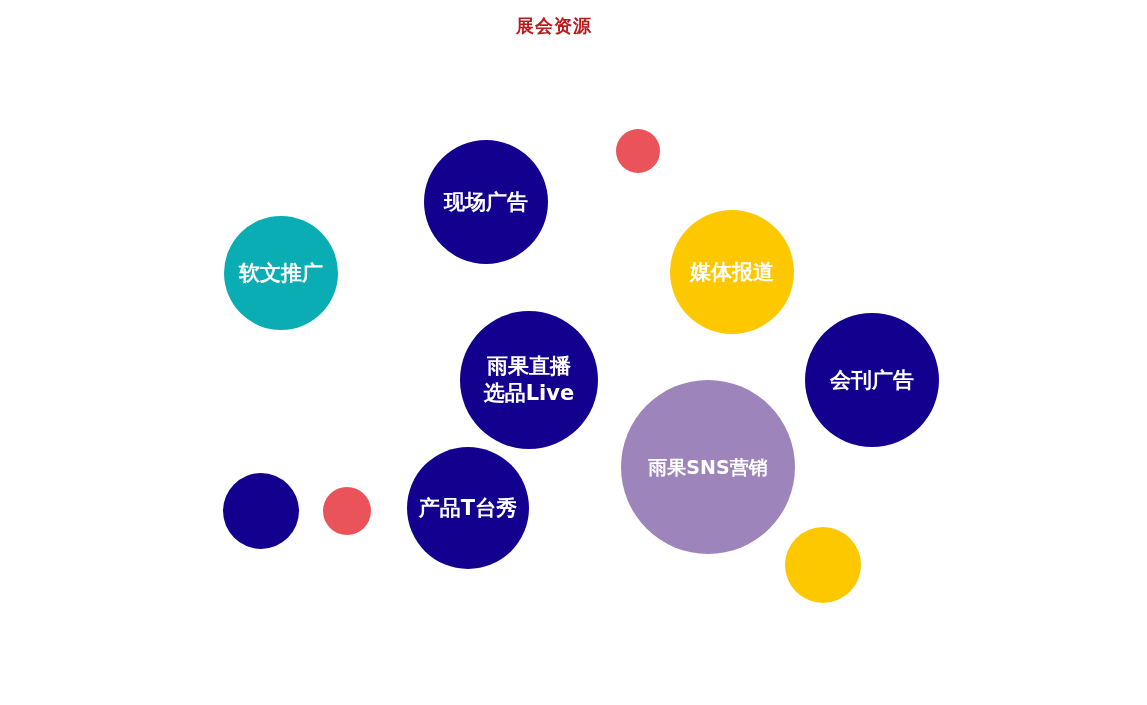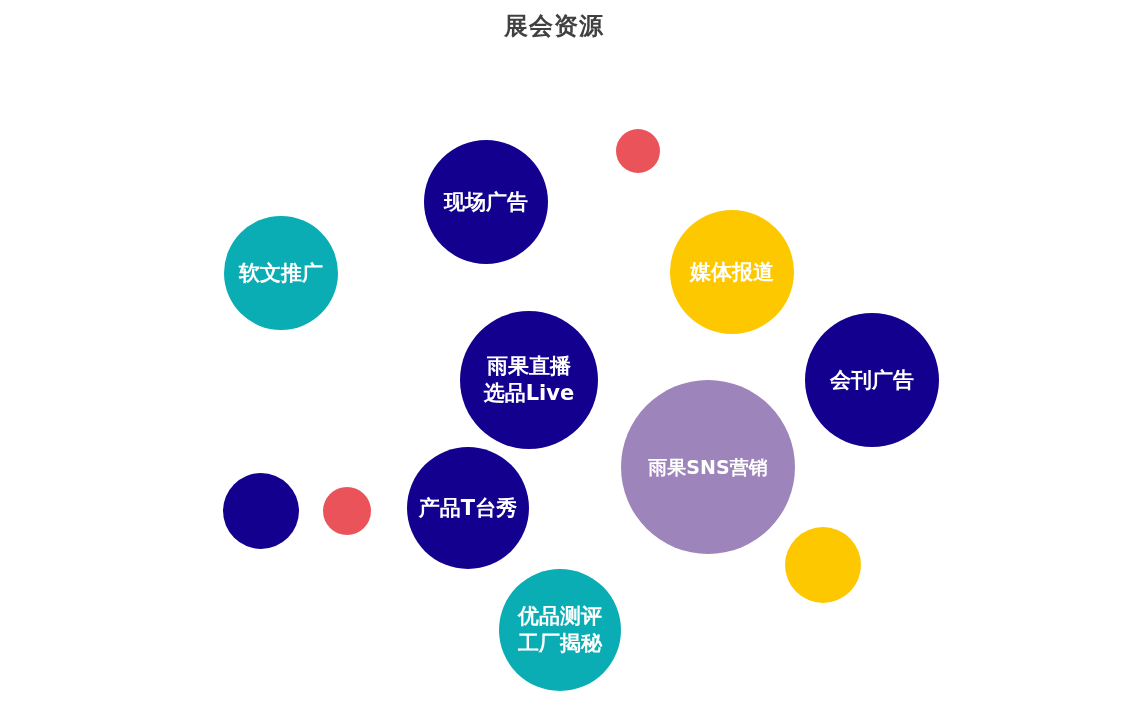--- a/index.html
+++ b/index.html
@@ -13,23 +13,23 @@
       position: relative;
       overflow: hidden;
       font-family: "DejaVu Sans", "Liberation Sans", sans-serif;
     }
     .page-title {
       position: absolute;
       top: 8px;
       left: 0;
       width: 1108px;
       text-align: center;
-      font-size: 24px;
+      font-size: 18px;
       font-weight: bold;
-      color: #404040;
+      color: #b91c1c;
       letter-spacing: 1px;
       line-height: 36px;
     }
     .bubble-area {
       position: absolute;
       left: 0;
       top: 0;
       width: 1147px;
       height: 705px;
       border-radius: 9px;
@@ -81,17 +81,13 @@
   </div>
   <div class="bubble sns" style="left: 621px; top: 380px; width: 174px; height: 174px; background: rgb(157, 132, 186);">
     <span class="label">雨果SNS营销</span>
   </div>
   <div class="bubble" style="left: 223px; top: 473px; width: 76px; height: 76px; background: rgb(20, 0, 143);"></div>
   <div class="bubble" style="left: 323px; top: 487px; width: 48px; height: 48px; background: rgb(234, 83, 89);"></div>
   <div class="bubble" style="left: 407px; top: 447px; width: 122px; height: 122px; background: rgb(20, 0, 143); align-items: center;">
     <span class="label">产品T台秀</span>
   </div>
   <div class="bubble" style="left: 785px; top: 527px; width: 76px; height: 76px; background: rgb(253, 200, 0);"></div>
-  <div class="bubble" style="left: 499px; top: 569px; width: 122px; height: 122px; background: rgb(10, 173, 179);">
-    <span class="label">优品测评
-工厂揭秘</span>
-  </div>
 </div>
 
 </body></html>

